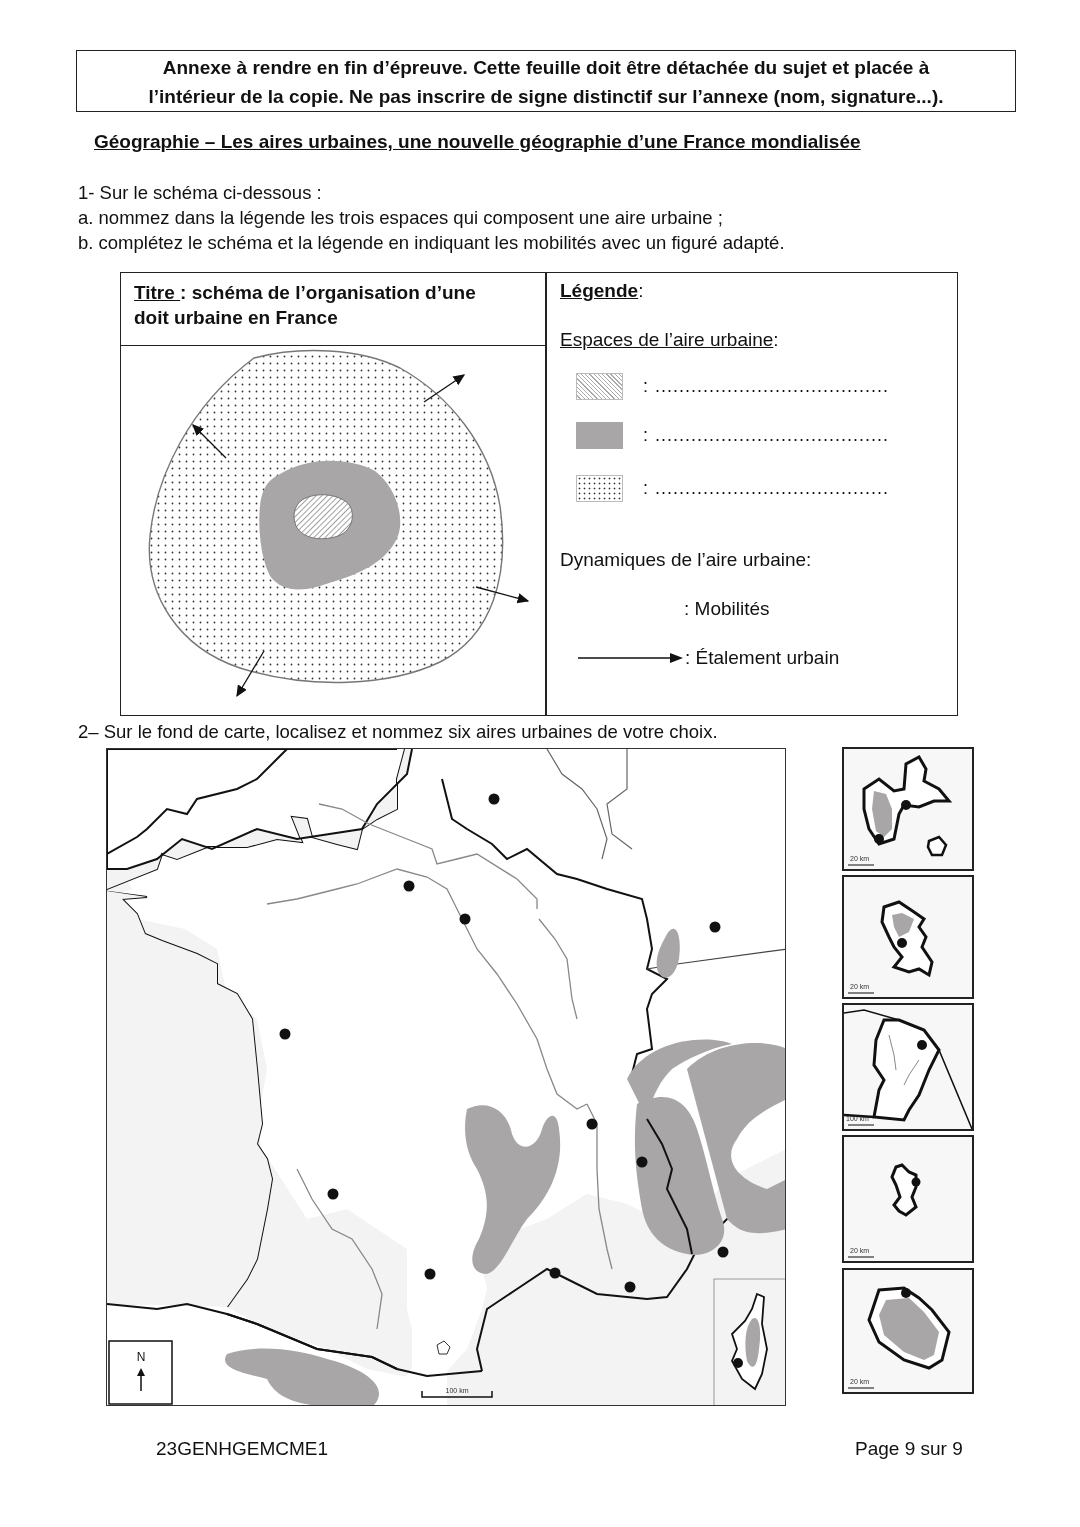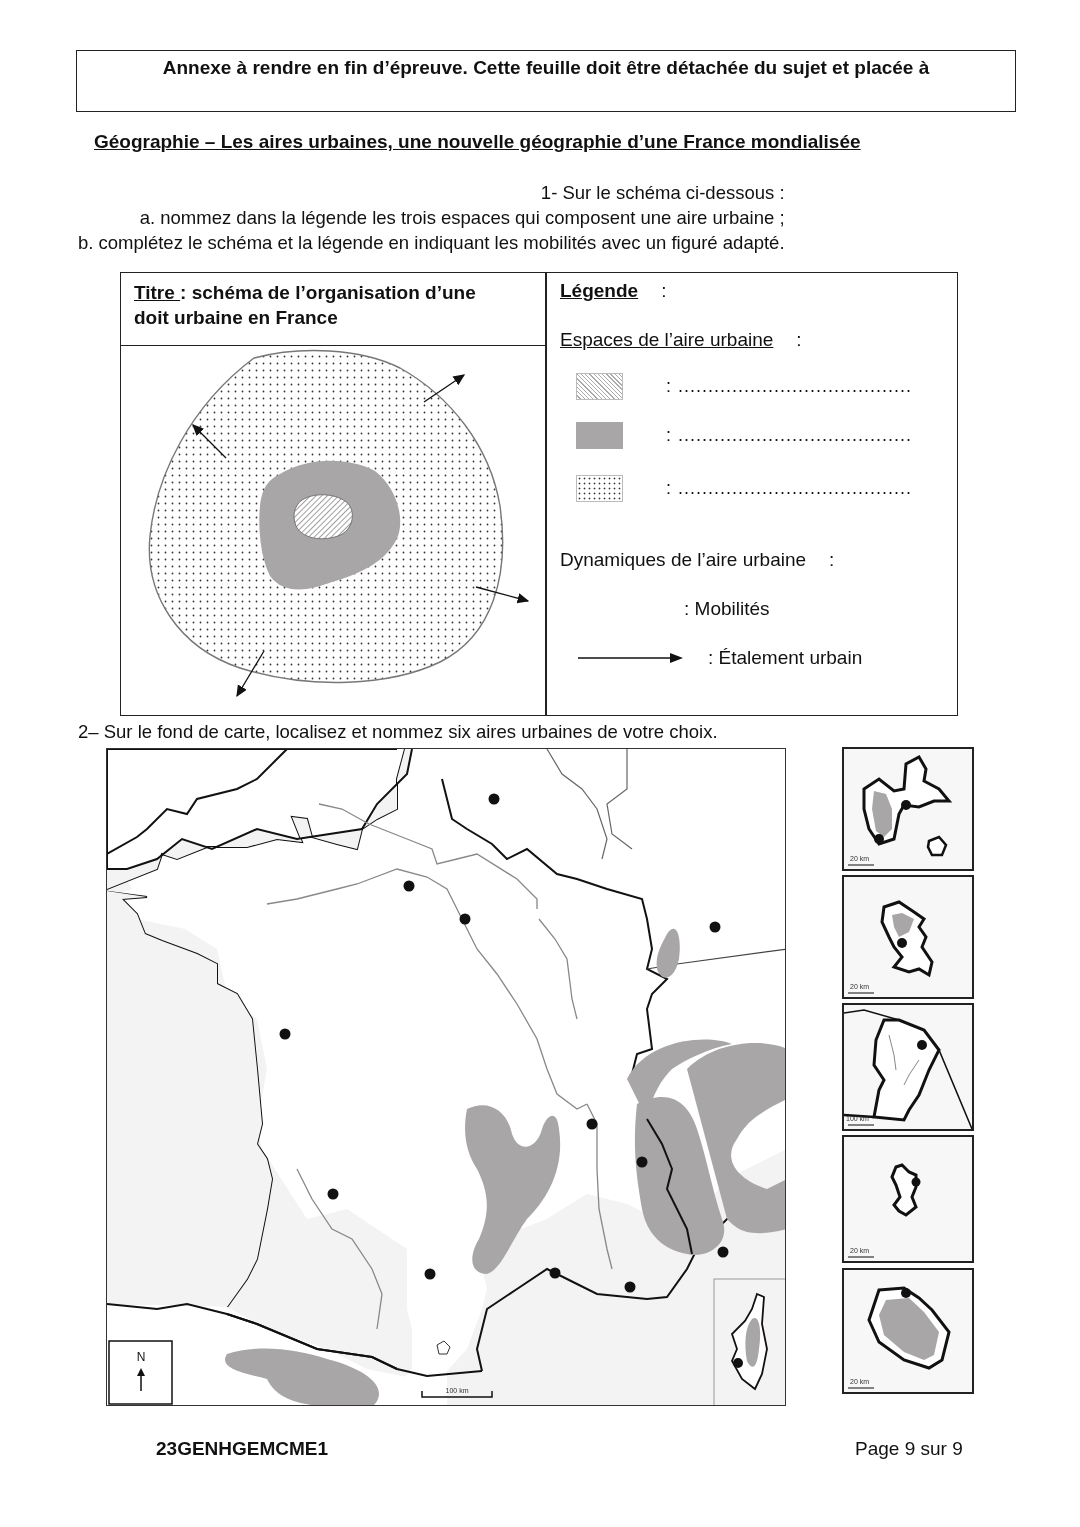--- a/index.html
+++ b/index.html
@@ -1,44 +1,45 @@
 <!DOCTYPE html>
 <html><head>
 <meta charset="utf-8">
 <style>
   html, body { margin:0; padding:0; background:#ffffff; }
   body { width:1080px; height:1527px; position:relative; font-family:"Liberation Sans", sans-serif; color:#111; overflow:hidden; }
   .abs { position:absolute; }
   .notice { left:67px; top:50px; width:940px; height:62px; border:1.5px solid #222; box-sizing:border-box; text-align:center; font-weight:bold; font-size:19px; line-height:29px; padding-top:2px;margin-left:9px; }
   .heading { left:94px; top:131px; font-weight:bold; font-size:19px; text-decoration:underline; }
   .q1 { left:78px; top:180px; font-size:18.5px; line-height:25px; }
-  .q1 div { white-space:nowrap;text-align:right; }
+  .q1 div { white-space:nowrap; }
   .schema-box { left:120px; top:272px; width:838px; height:444px; border:1.5px solid #222; box-sizing:border-box; }
   .schema-left { left:120px; top:272px; width:427px; height:444px; border-right:2px solid #222; box-sizing:border-box; }
   .title-cell { left:120px; top:272px; width:427px; height:74px; border-bottom:1.5px solid #222; box-sizing:border-box; padding:8px 14px; font-weight:bold; font-size:19px; line-height:25px; }
   .title-cell .u { text-decoration:underline;text-align:right; }
   .legend { left:560px; top:280px; width:390px; font-size:19px; }
   .legend .lh { font-weight:bold; text-decoration:underline; }
-  .leg-row { position:absolute; left:0; display:flex; align-items:center;gap:23px; }
+  .leg-row { position:absolute; left:0; display:flex; align-items:center; }
   .swatch { width:47px; height:27px; box-sizing:border-box; border:1px solid #bbb; margin-left:16px; }
   .sw-hatch { background: repeating-linear-gradient(45deg, #fff 0 2px, #aaa 2px 3px); }
   .sw-gray { background:#a8a6a6; border-color:#a8a6a6; }
   .sw-dots { background-color:#fff; background-image: radial-gradient(#333 0.8px, transparent 1.1px); background-size:5px 5px; }
   .dots { margin-left:20px; letter-spacing:1px; font-size:18px; }
   .q2 { left:78px; top:721px; font-size:18.5px; }
   .map { left:106px; top:748px; width:680px; height:658px; border:1.5px solid #333; box-sizing:border-box; overflow:hidden; }
   .inset { left:842px; width:132px; border:2px solid #222; box-sizing:border-box; background:#f7f7f7; }
-  .footer-code { left:156px; top:1438px; font-size:19px;font-weight:bold; }
+  .footer-code { left:156px; top:1438px; font-size:19px; }
   .footer-page { left:855px; top:1438px; font-size:19px; }
 </style>
 </head>
 <body>
 
 <div class="abs notice">
   <div>Annexe à rendre en fin d’épreuve. Cette feuille doit être détachée du sujet et placée à</div>
+  <div>l’intérieur de la copie. Ne pas inscrire de signe distinctif sur l’annexe (nom, signature...).</div>
 </div>
 
 <div class="abs heading">Géographie – Les aires urbaines, une nouvelle géographie d’une France mondialisée</div>
 
 <div class="abs q1">
   <div>1- Sur le schéma ci-dessous :</div>
   <div>a. nommez dans la légende les trois espaces qui composent une aire urbaine ;</div>
   <div>b. complétez le schéma et la légende en indiquant les mobilités avec un figuré adapté.</div>
 </div>
 

